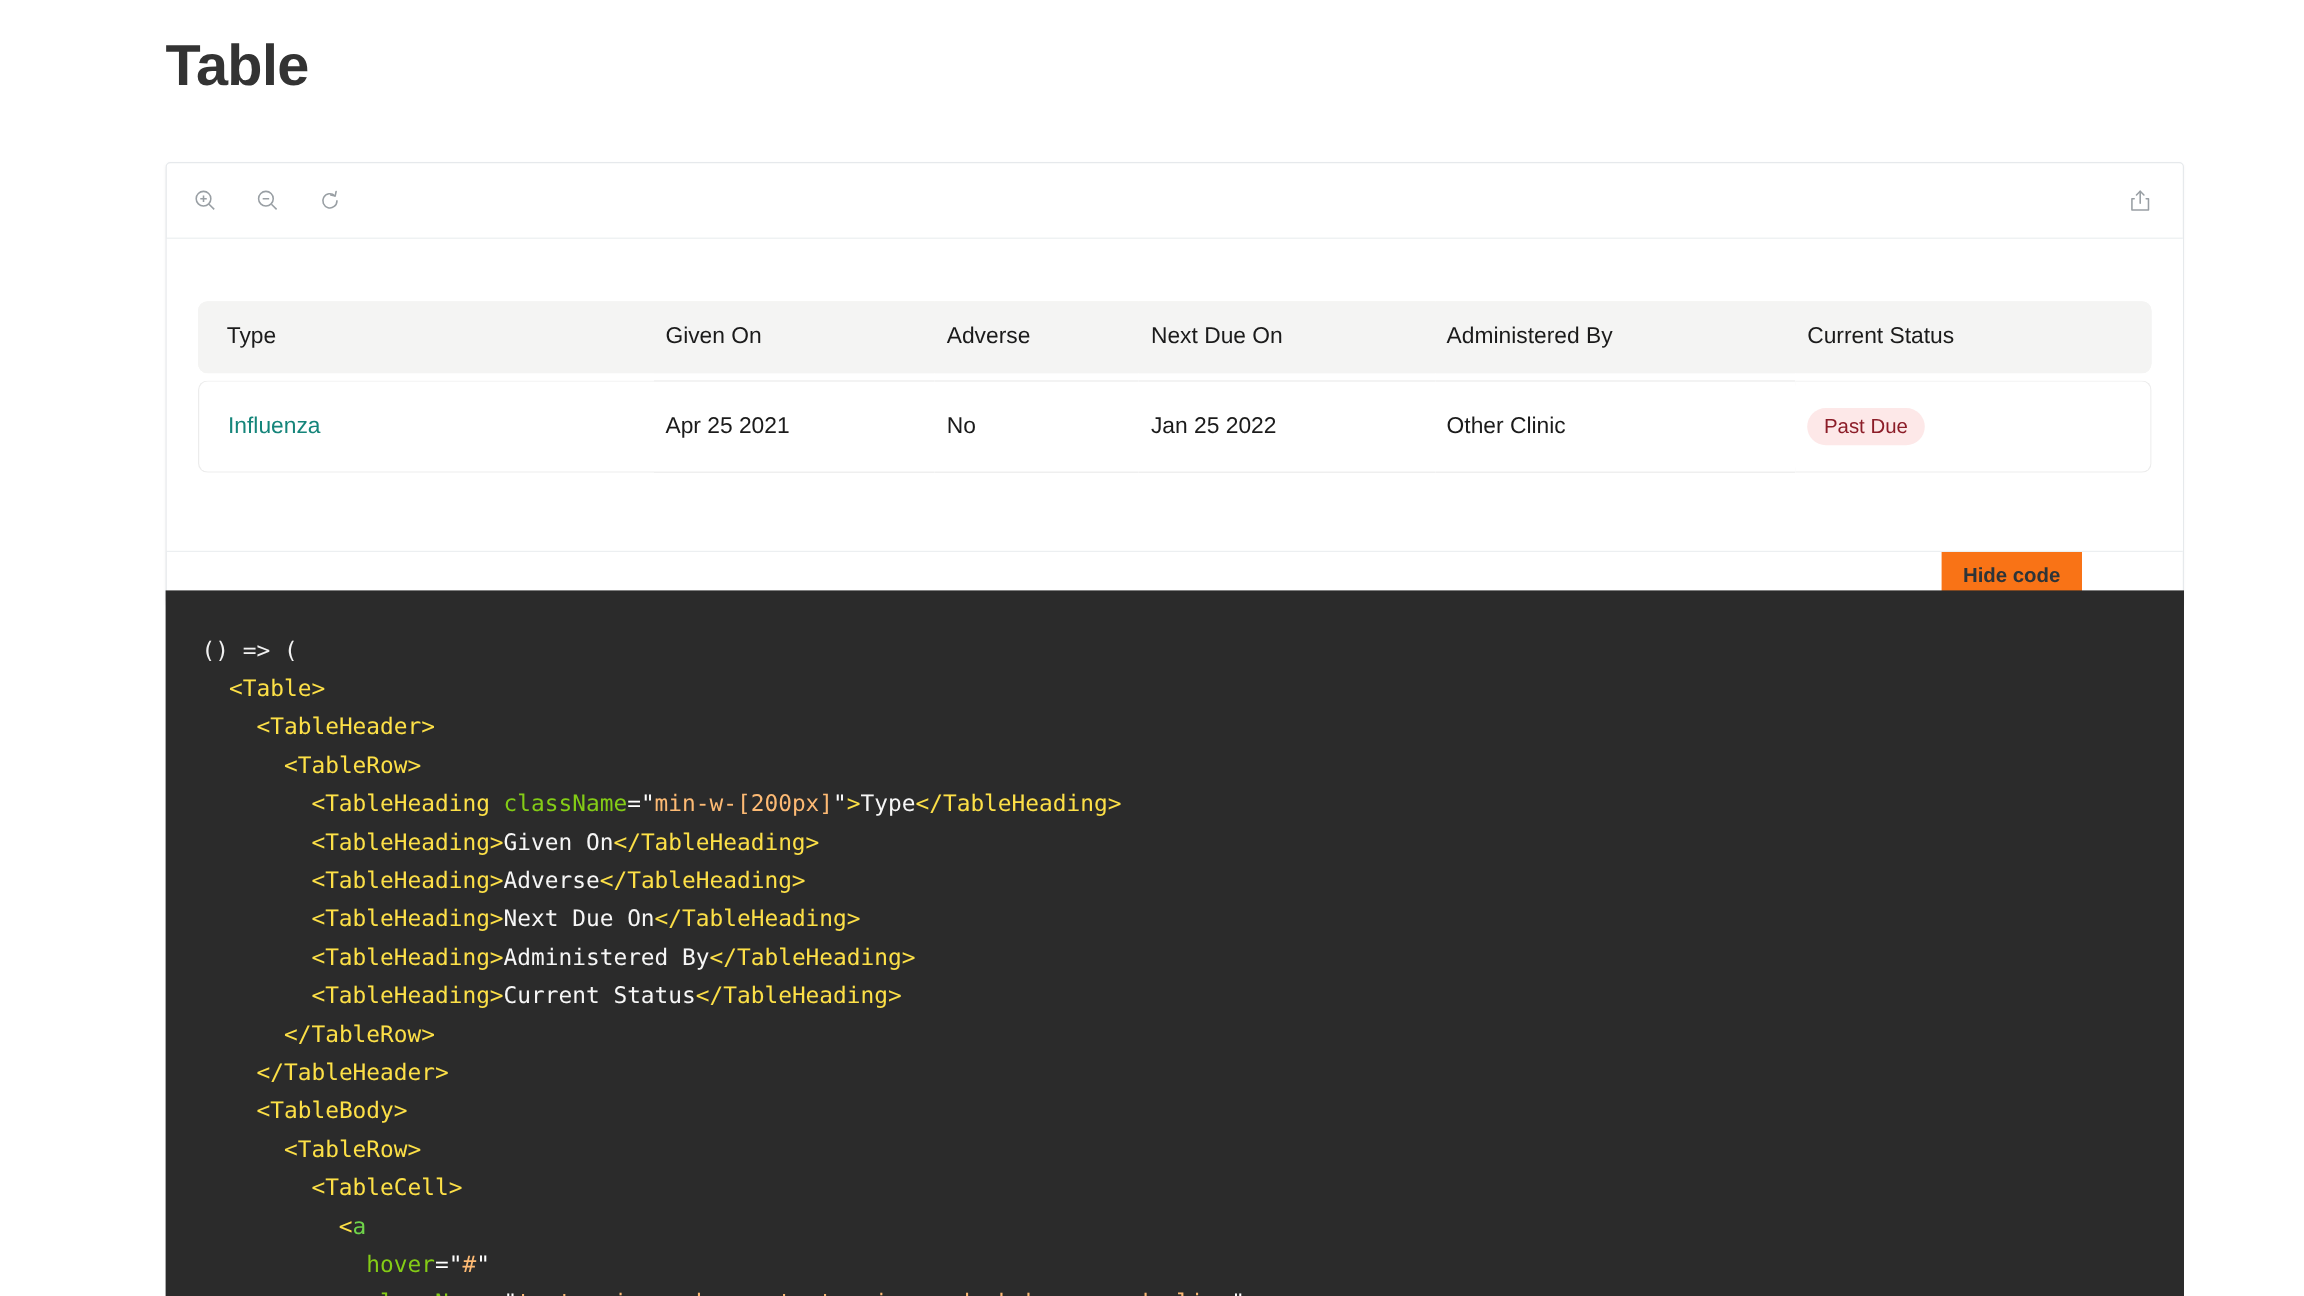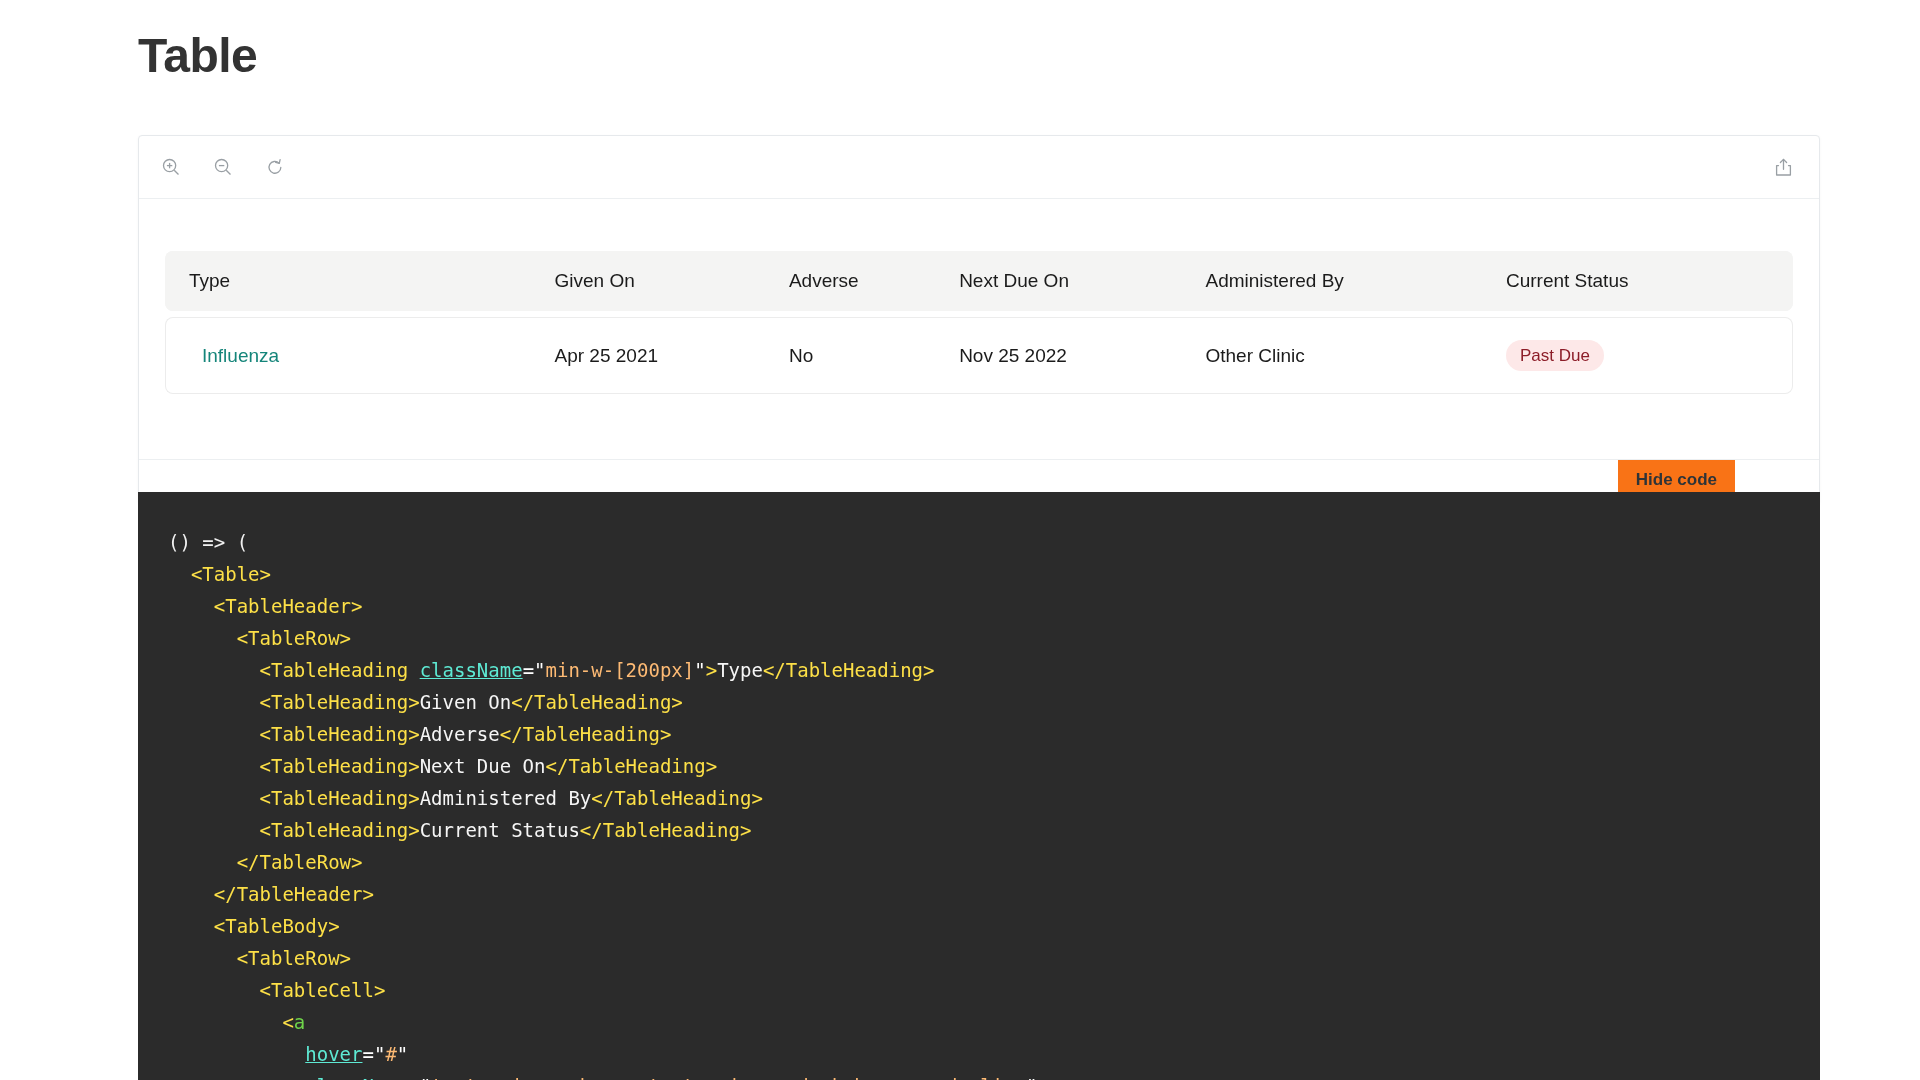--- a/index.html
+++ b/index.html
@@ -121,21 +121,21 @@
     color: #1b1b1b;
     border-top: 1px solid #ececec;
     border-bottom: 1px solid #ececec;
     white-space: nowrap;
     vertical-align: middle;
   }
   .tbl tbody td:first-child {
     border-left: 1px solid #ececec;
     border-top-left-radius: 8px;
     border-bottom-left-radius: 8px;
-    padding-left: 36px;
+    padding-left: 24px;
   }
   .tbl tbody td:last-child {
     border-right: 1px solid #ececec;
     border-top-right-radius: 8px;
     border-bottom-right-radius: 8px;
   }
 
   .cell-link {
     color: #15857a;
     text-decoration: none;
@@ -190,21 +190,21 @@
     font-size: 19px;
     line-height: 32px;
     color: #f8f8f2;
     padding: 0 30px;
     white-space: pre;
     tab-size: 2;
   }
 
   .tok-tag        { color: #fde047; }
   .tok-tag-html   { color: #6fd44a; }
-  .tok-attr       { color: #5eead4; text-decoration: underline; }
+  .tok-attr       { color: #84cc16; }
   .tok-punct      { color: #ffffff; }
   .tok-str        { color: #fdba74; }
   .tok-text       { color: #f6f6f6; }
   .tok-plain      { color: #f1f1f1; }
 </style>
 </head>
 <body>
 
 <div class="page">
 
@@ -264,21 +264,21 @@
             <th>Current Status</th>
           </tr>
         </thead>
         <tbody>
           <tr>
             <td>
               <a class="cell-link" href="#">Influenza</a>
             </td>
             <td>Apr 25 2021</td>
             <td>No</td>
-            <td>Nov 25 2022</td>
+            <td>Jan 25 2022</td>
             <td>Other Clinic</td>
             <td>
               <span class="badge">Past Due</span>
             </td>
           </tr>
         </tbody>
       </table>
     </div>
 
     <div class="tabbar">

